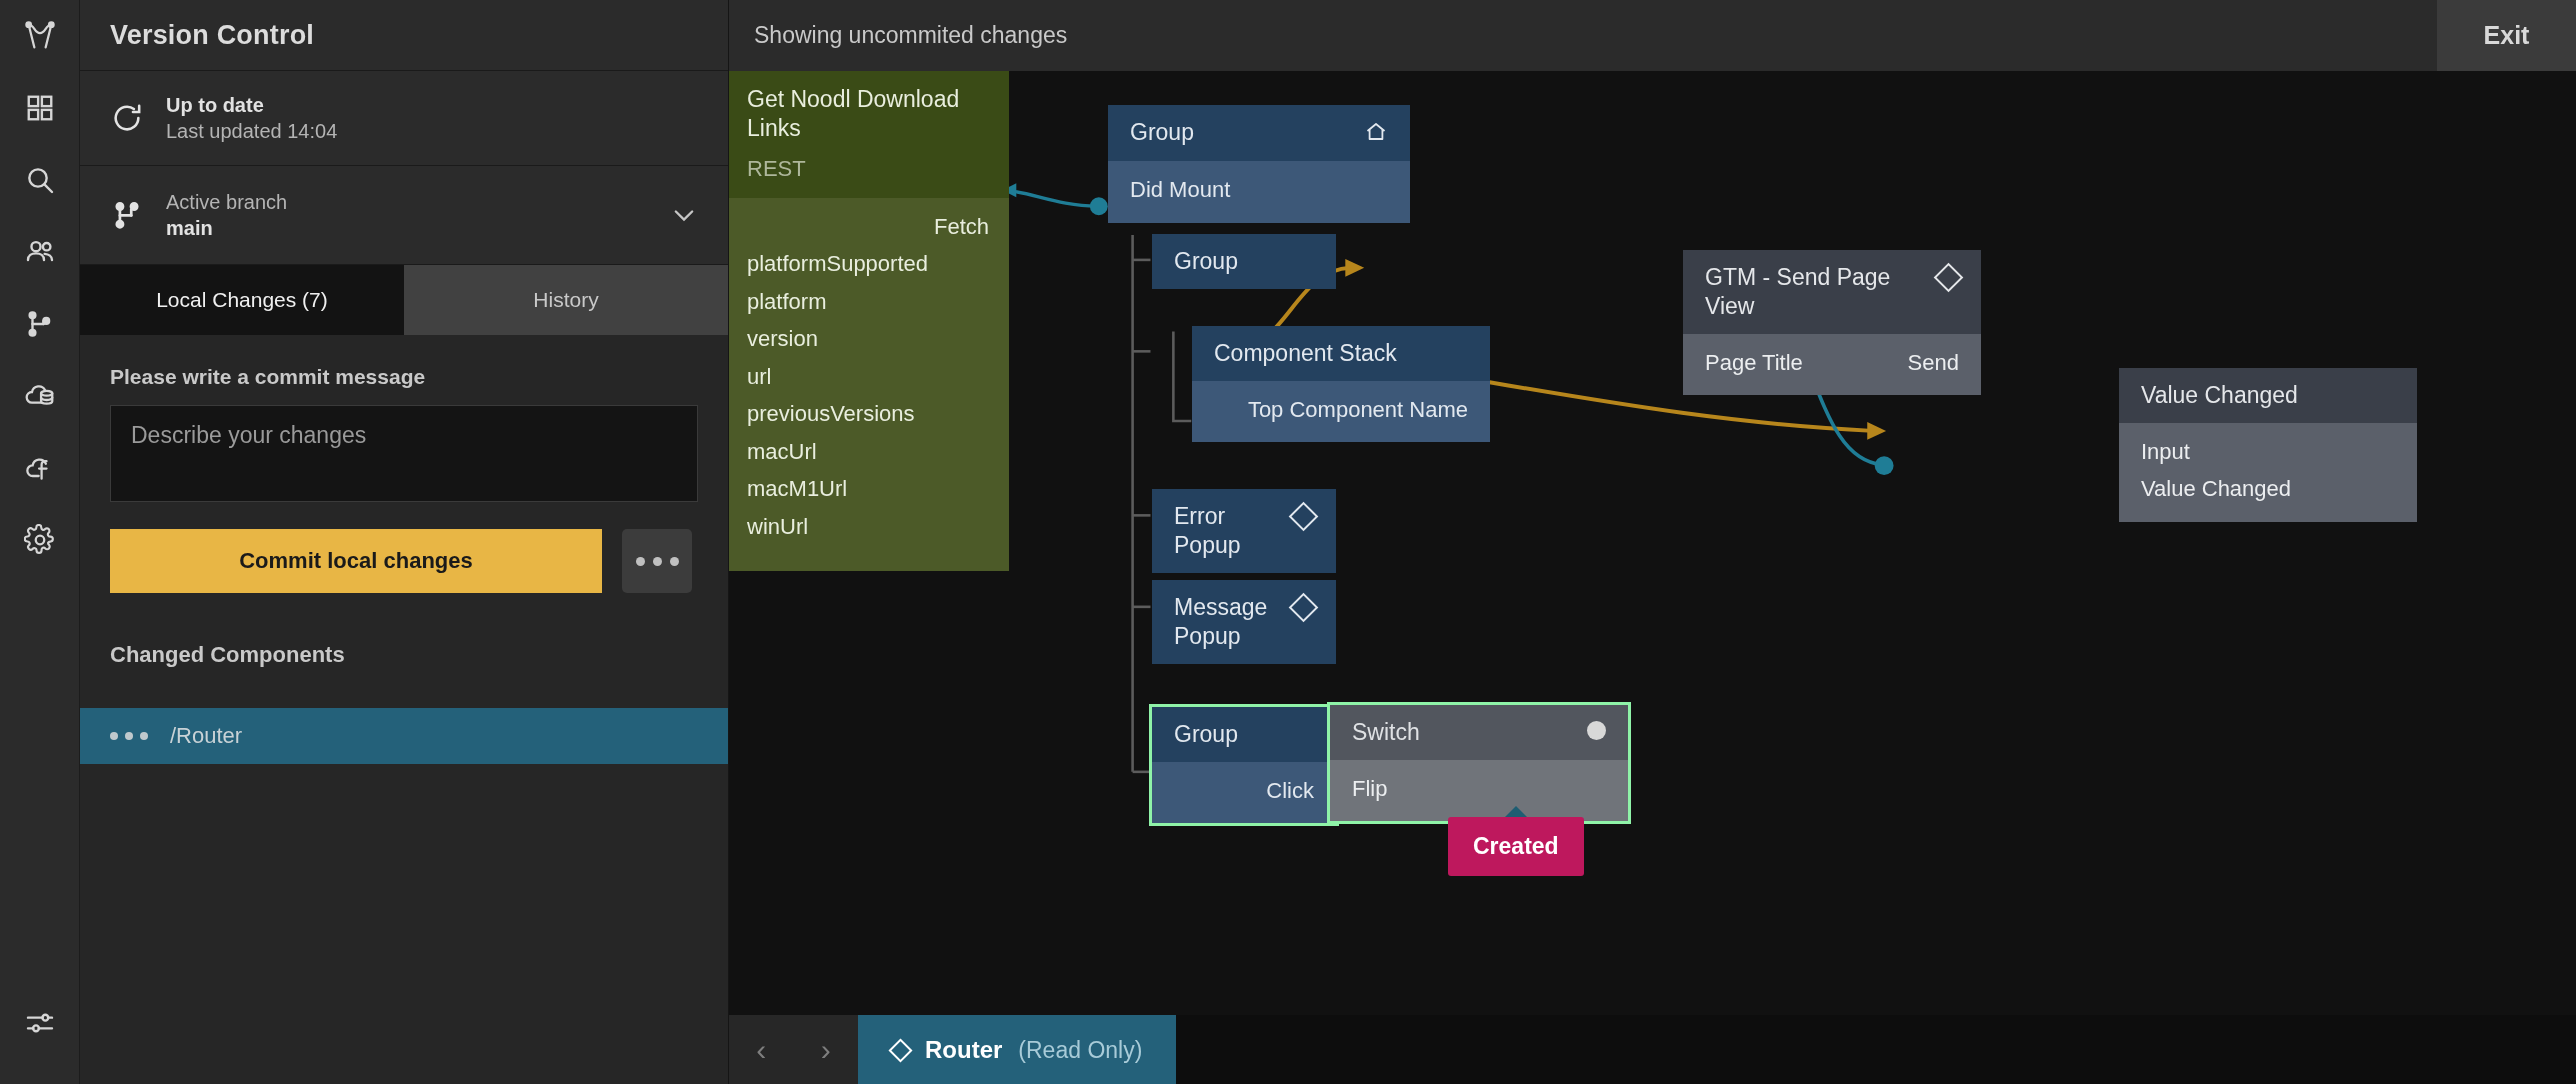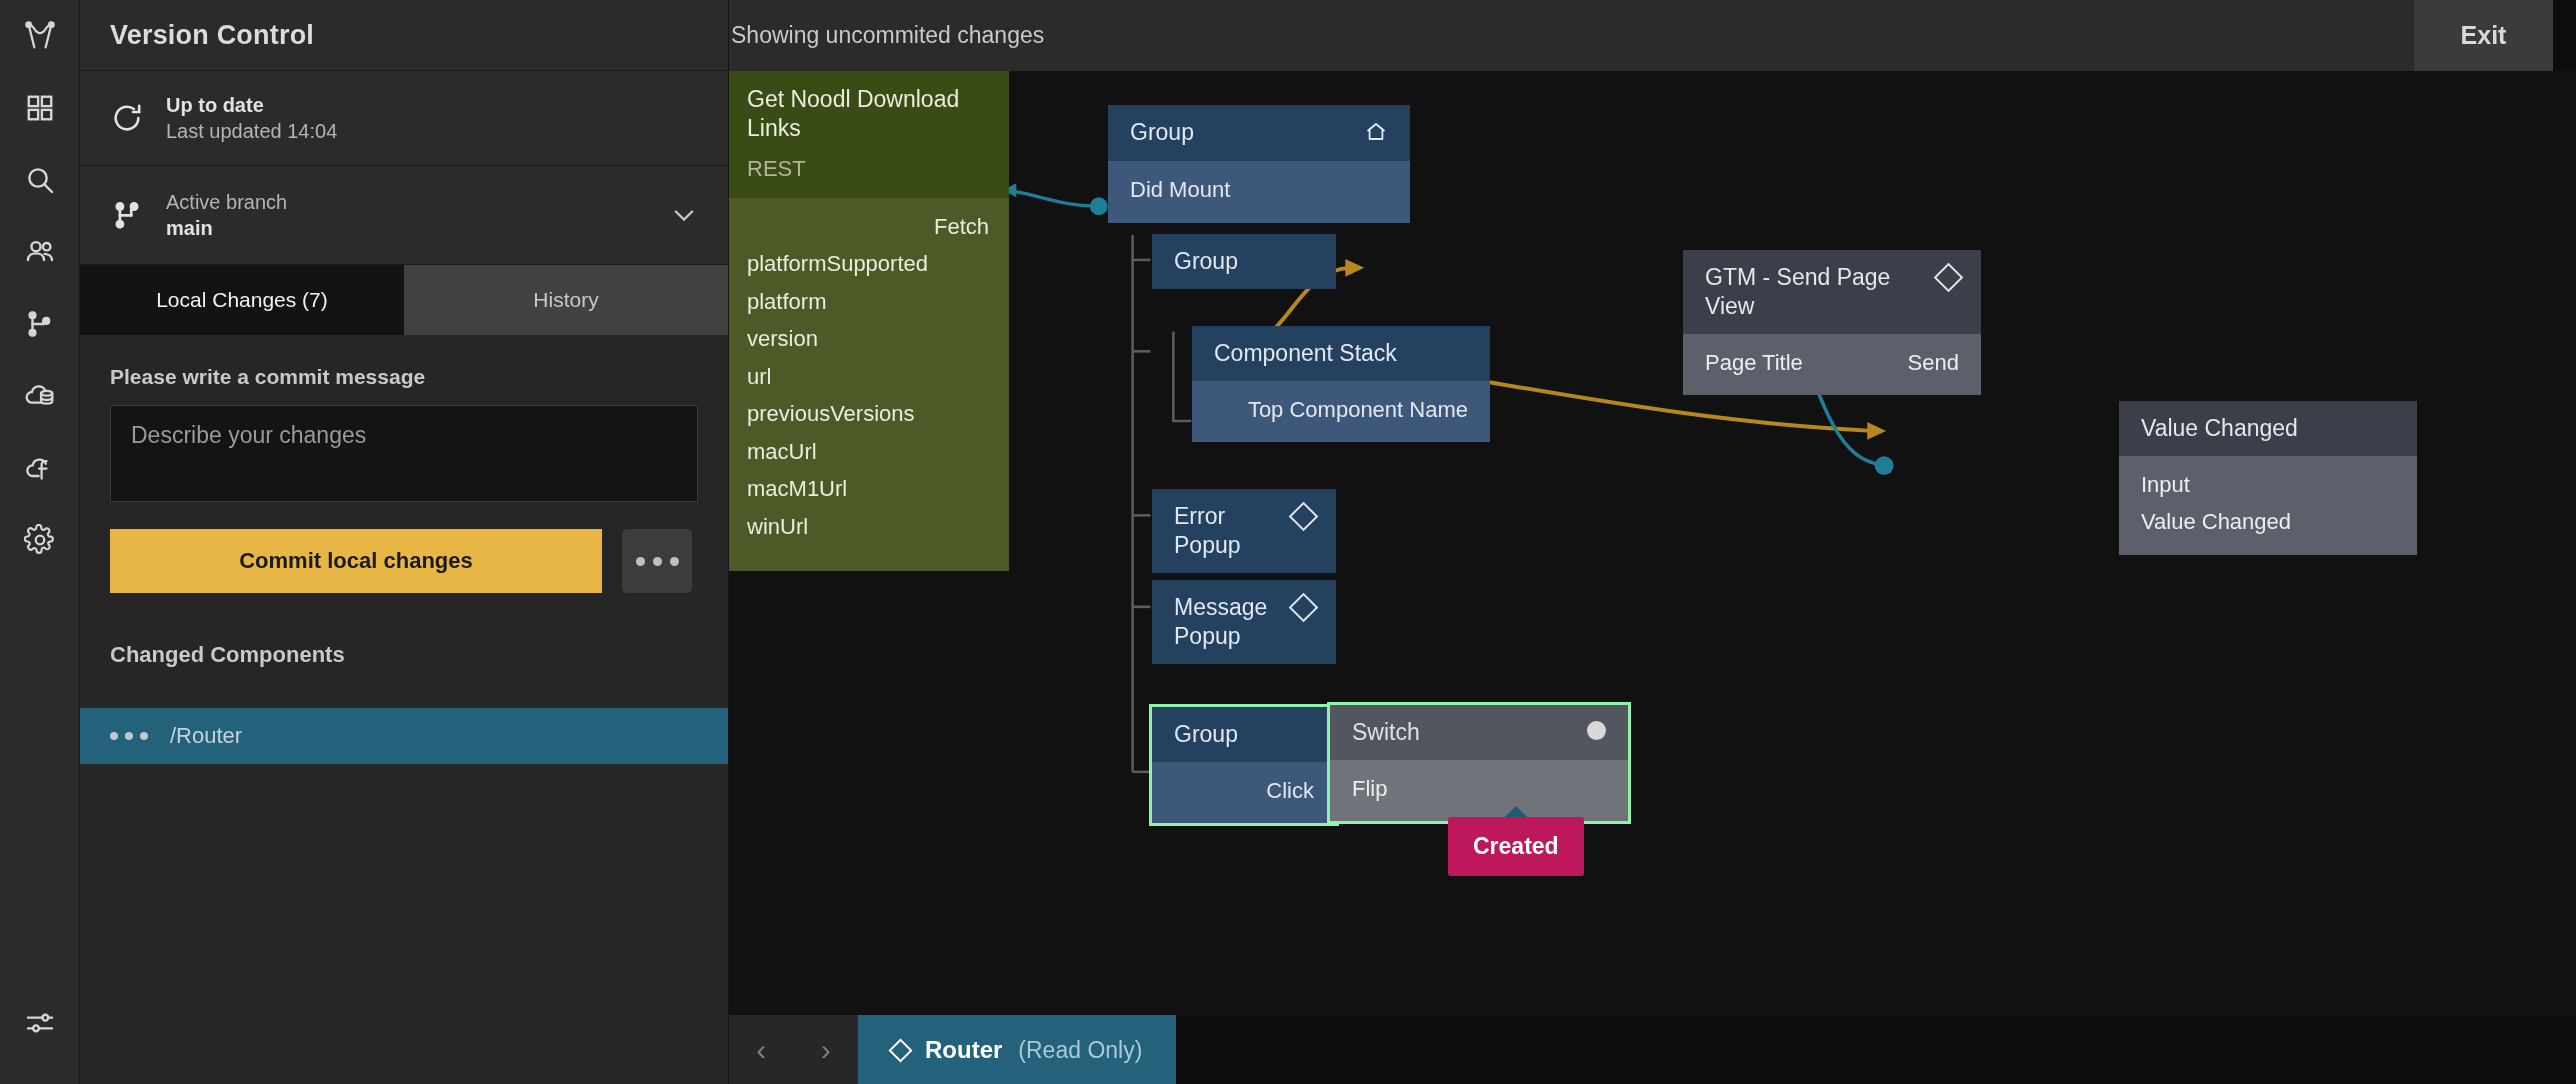--- a/index.html
+++ b/index.html
@@ -103,21 +103,21 @@
   .changed-item {
     height: 56px; background: #24617a;
     display: flex; align-items: center; padding-left: 30px; gap: 22px; cursor: pointer;
   }
   .changed-dots { display: flex; gap: 7px; }
   .changed-dots i { width: 8px; height: 8px; border-radius: 50%; background: #bfc9cd; display:block; }
   .changed-name { font-size: 22px; color: #c8d2d6; }
 
   
   #top-bar {
-    position: absolute; left: 706px; top: 0; width: 1847px; height: 71px;
+    position: absolute; left: 729px; top: 0; width: 1847px; height: 71px;
     background: #2b2b2b; z-index: 30;
     display: flex; align-items: center;
   }
   #top-bar-text { font-size: 23px; color: #c9c9c9; padding-left: 25px; }
   #exit-button {
     position: absolute; right: 0; top: 0; width: 139px; height: 71px;
     background: #3b3b3b; display: flex; align-items: center; justify-content: center;
     font-size: 25px; font-weight: bold; color: #d9d9d9; cursor: pointer;
   }
 
@@ -485,21 +485,21 @@
         <span class="diamond"></span>
       </div>
       <div class="node-ports">
         <div class="port">
           <span>Page Title</span>
           <span>Send</span>
         </div>
       </div>
     </div>
 
-    <div class="node gray" style="left:1390px; top:330px; width:298px;">
+    <div class="node gray" style="left:1390px; top:297px; width:298px;">
       <div class="node-header">
         <div class="node-title">Value Changed</div>
       </div>
       <div class="node-ports">
         <div class="port port-in">
             <span>Input</span>
           </div>
         <div class="port port-in">
             <span>Value Changed</span>
           </div>

